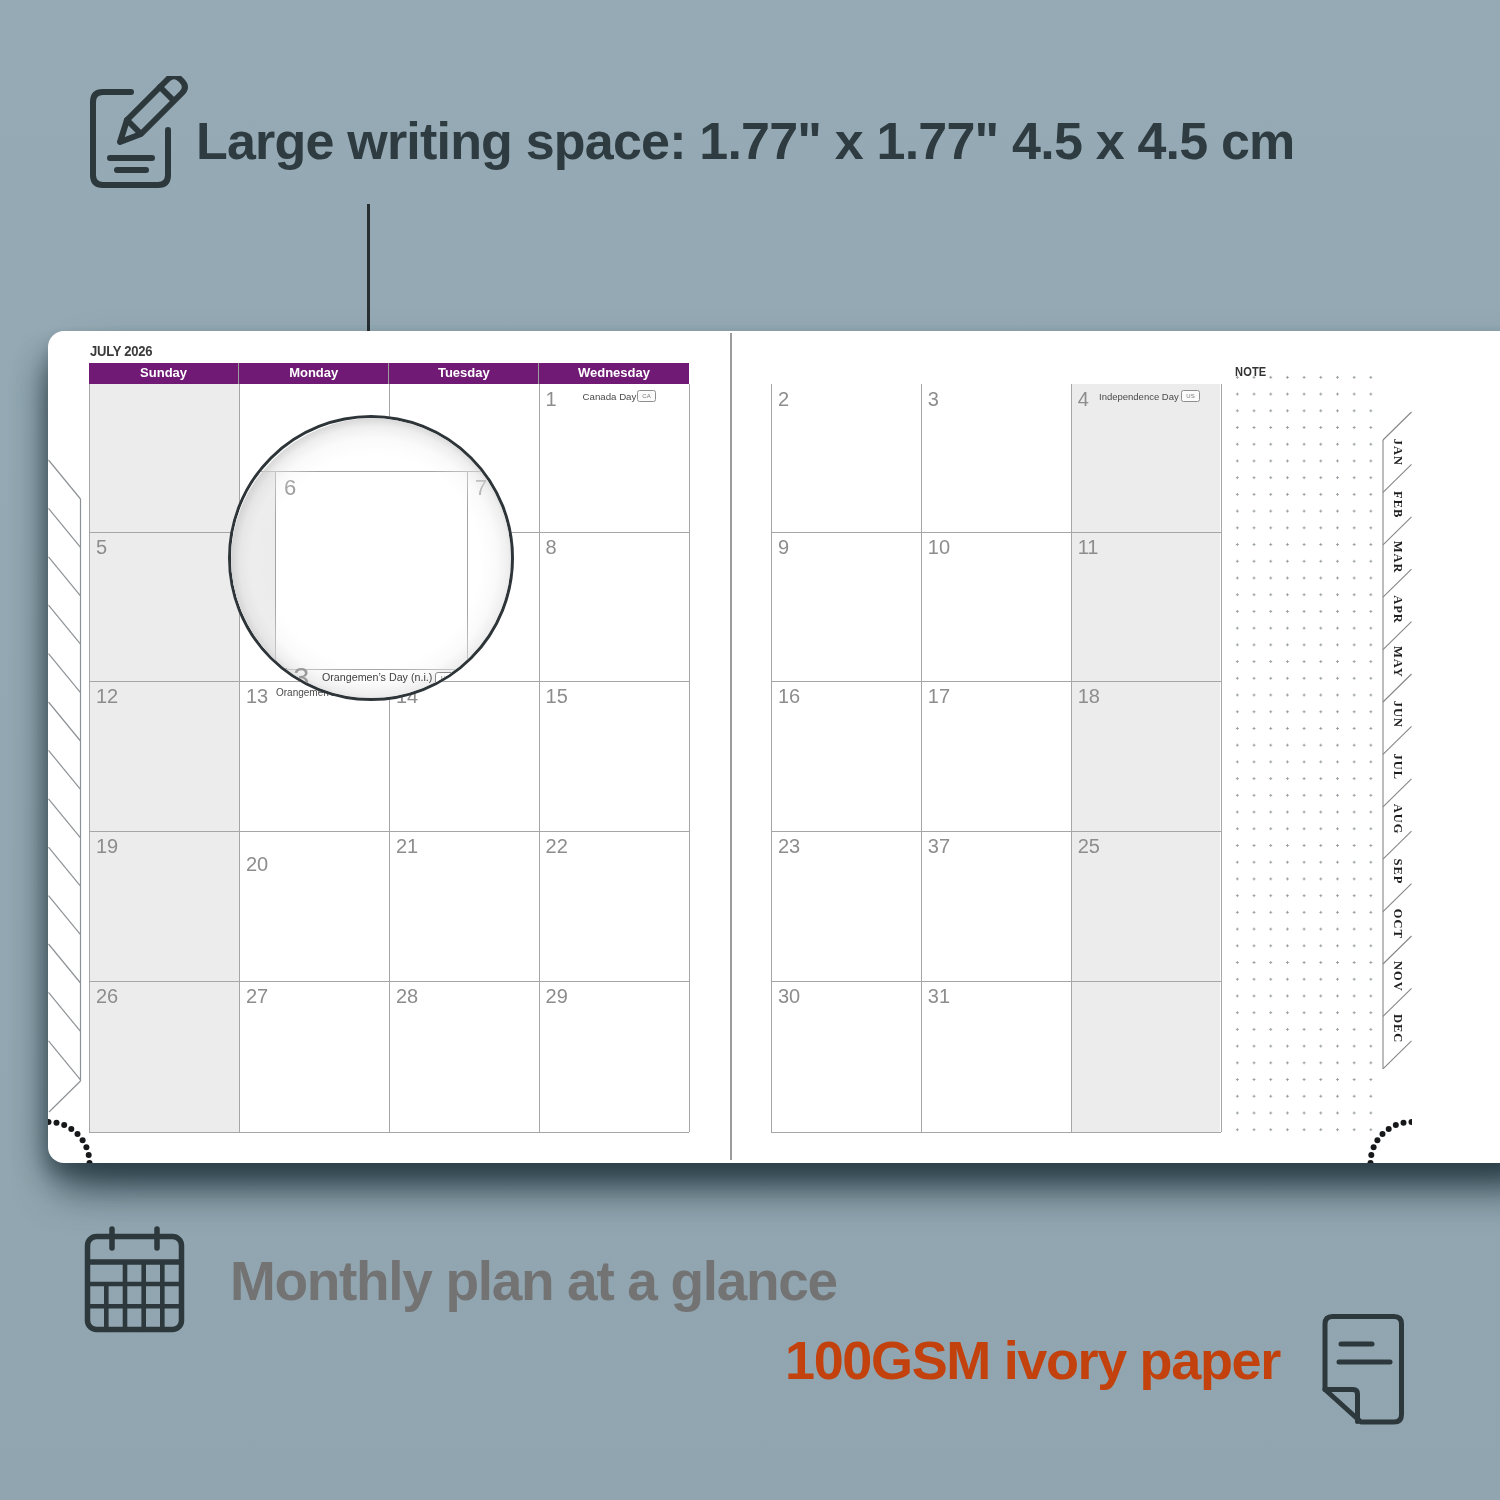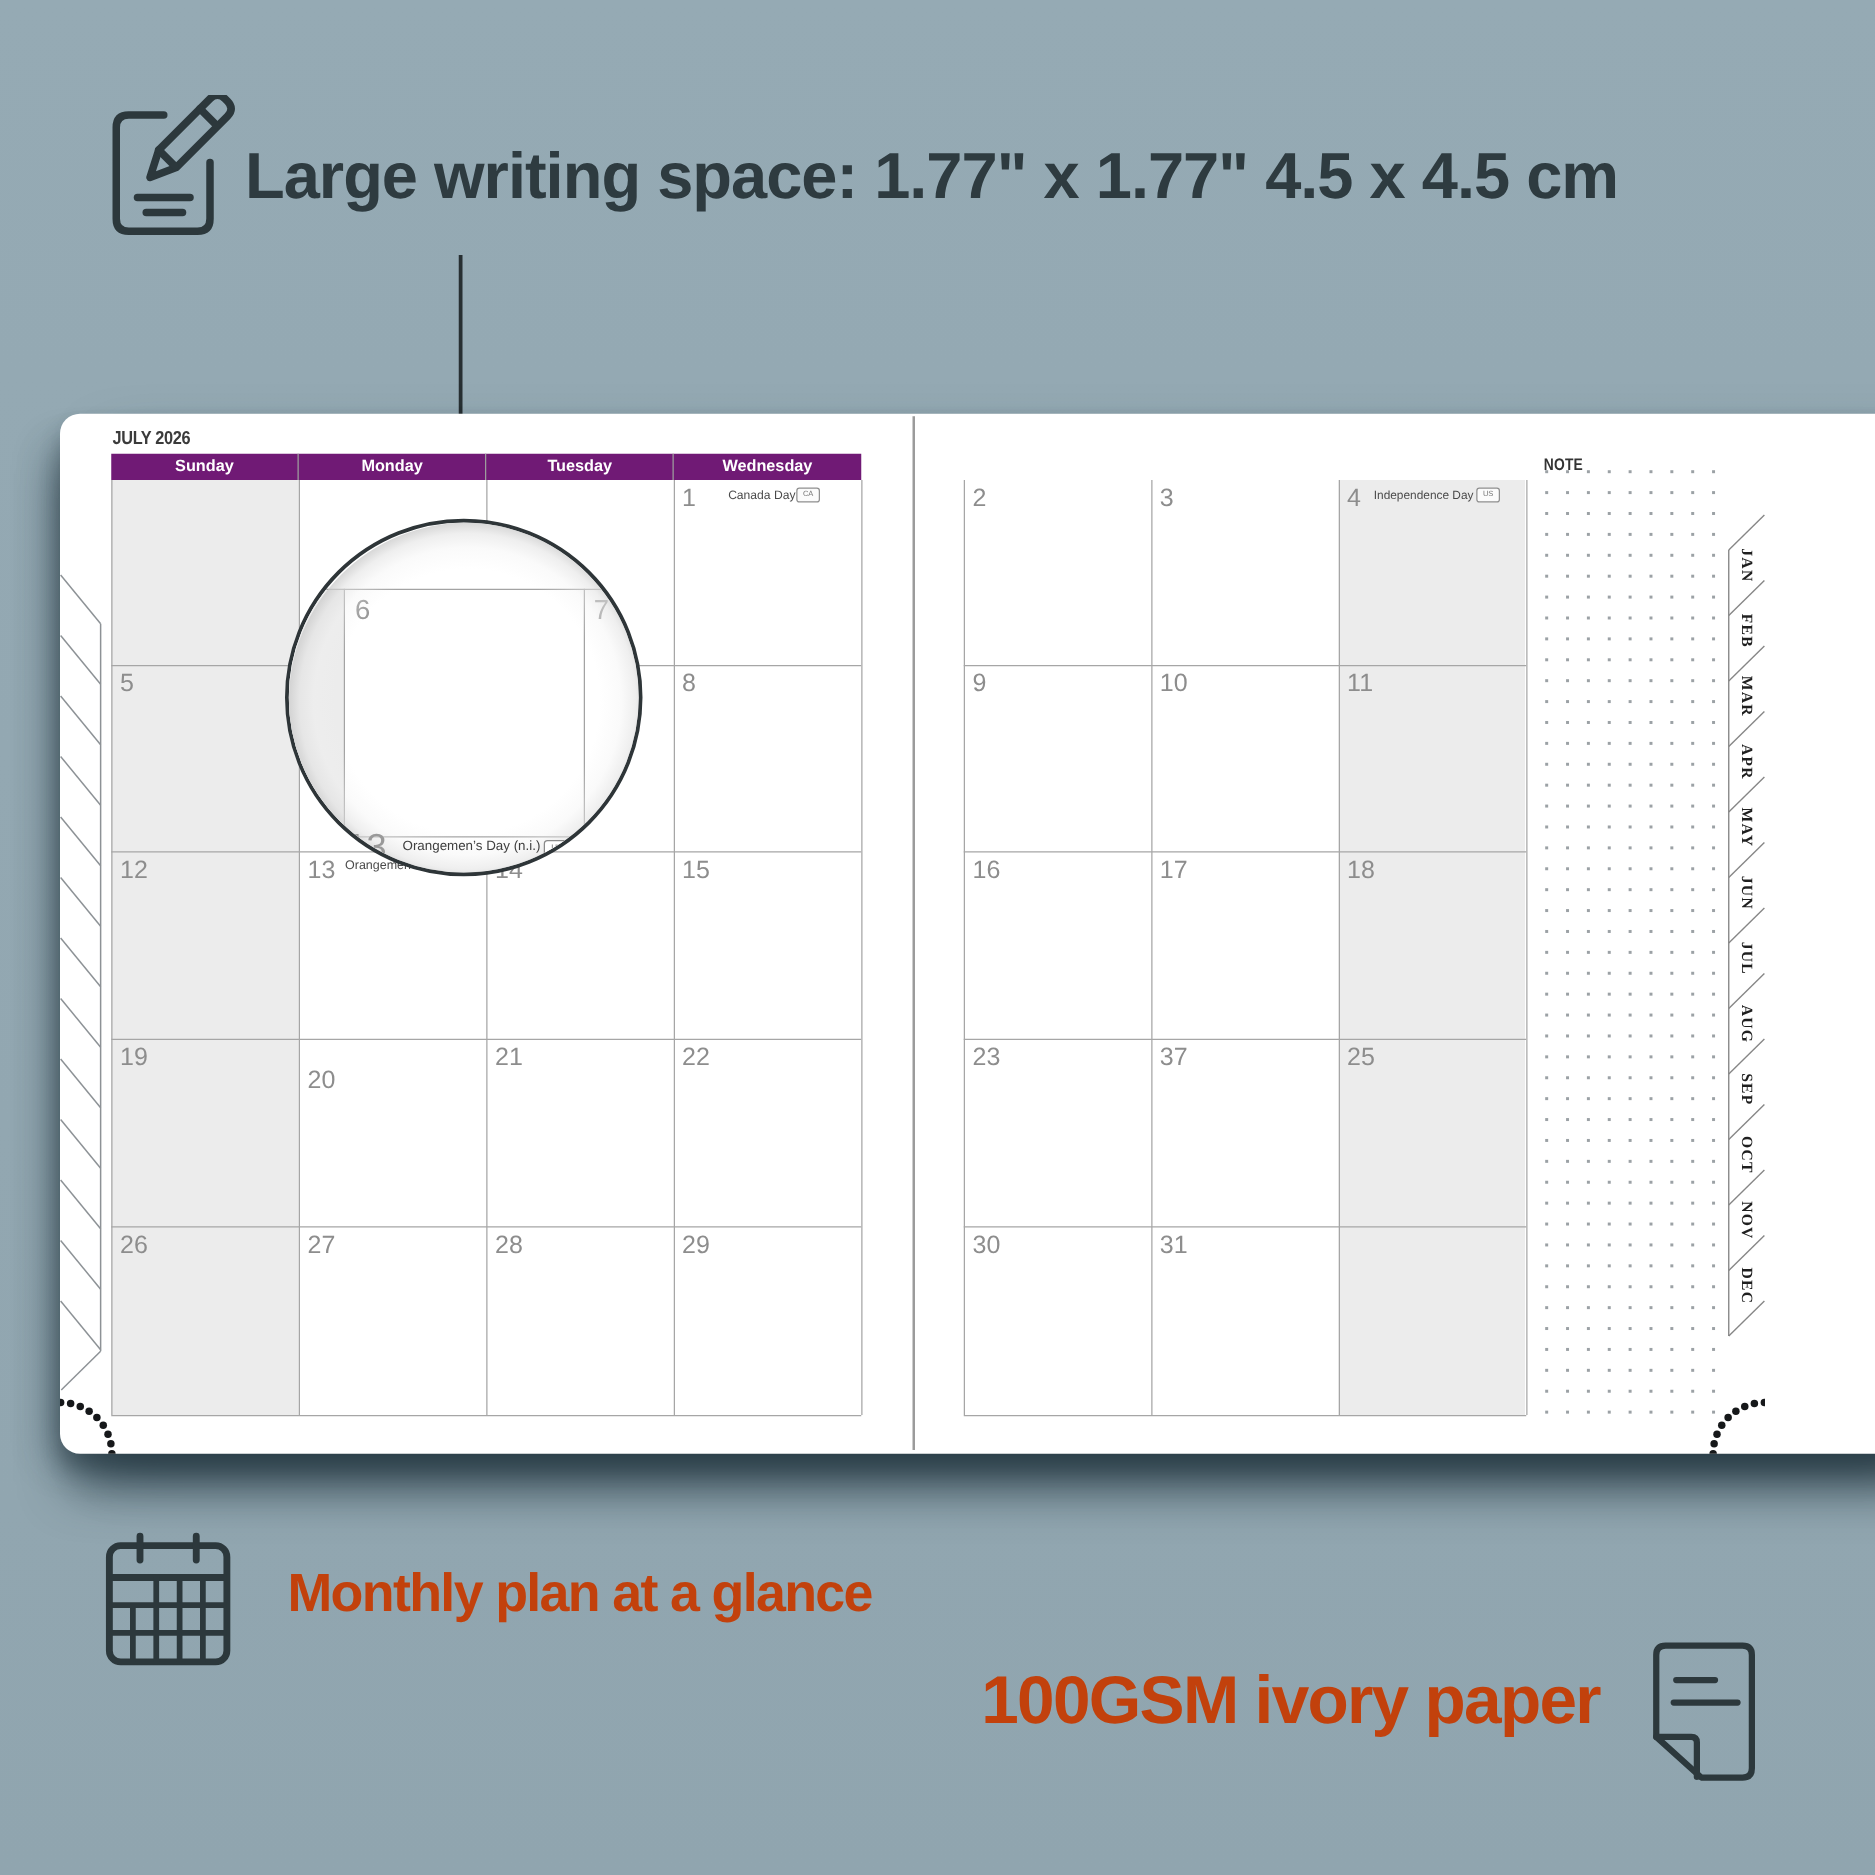--- a/index.html
+++ b/index.html
@@ -219,21 +219,21 @@
   <g fill="none" stroke="#2c383c">
     <rect x="5.5" y="12.5" width="94" height="93" rx="9" stroke-width="5.5"></rect>
     <path d="M30,5 V24 M75,5 V24" stroke-width="5.5" stroke-linecap="round"></path>
     <path d="M5.5,38 H99.5" stroke-width="5.5"></path>
     <path d="M43,38 V105 M61.7,38 V105 M80.3,38 V105" stroke-width="4.6"></path>
     <path d="M24.3,60 V105" stroke-width="4.6"></path>
     <path d="M5.5,60 H99.5 M5.5,82.3 H99.5" stroke-width="4.6"></path>
   </g>
 </svg>
 
-<div class="abs" style="left:230px;top:1253.5px;font-size:43px;line-height:1;color:#c2410c;font-weight:bold;letter-spacing:-1.33px">Monthly plan at a glance</div>
+<div class="abs" style="left:230px;top:1253.5px;font-size:55px;line-height:1;color:#737373;font-weight:bold;letter-spacing:-1.33px">Monthly plan at a glance</div>
 
 <div class="abs" style="left:785px;top:1332.5px;font-size:54px;line-height:1;color:#c2410c;font-weight:bold;letter-spacing:-1.35px">100GSM ivory paper</div>
 
 <svg class="abs" style="left:1318px;top:1310px" width="92" height="120" viewBox="0 0 92 120">
   <g fill="none" stroke="#2c383c" stroke-width="5" stroke-linecap="round" stroke-linejoin="round">
     <path d="M14.5,6.5 H76 Q83.5,6.5 83.5,14 V104.5 Q83.5,112 76,112 H43 L7,79.5 V14 Q7,6.5 14.5,6.5 Z"></path>
     <path d="M7,79.5 H35 Q39.5,79.5 39.5,84 L39.5,111.5"></path>
     <path d="M23,34 H54"></path>
     <path d="M21,52 H72"></path>
   </g>

